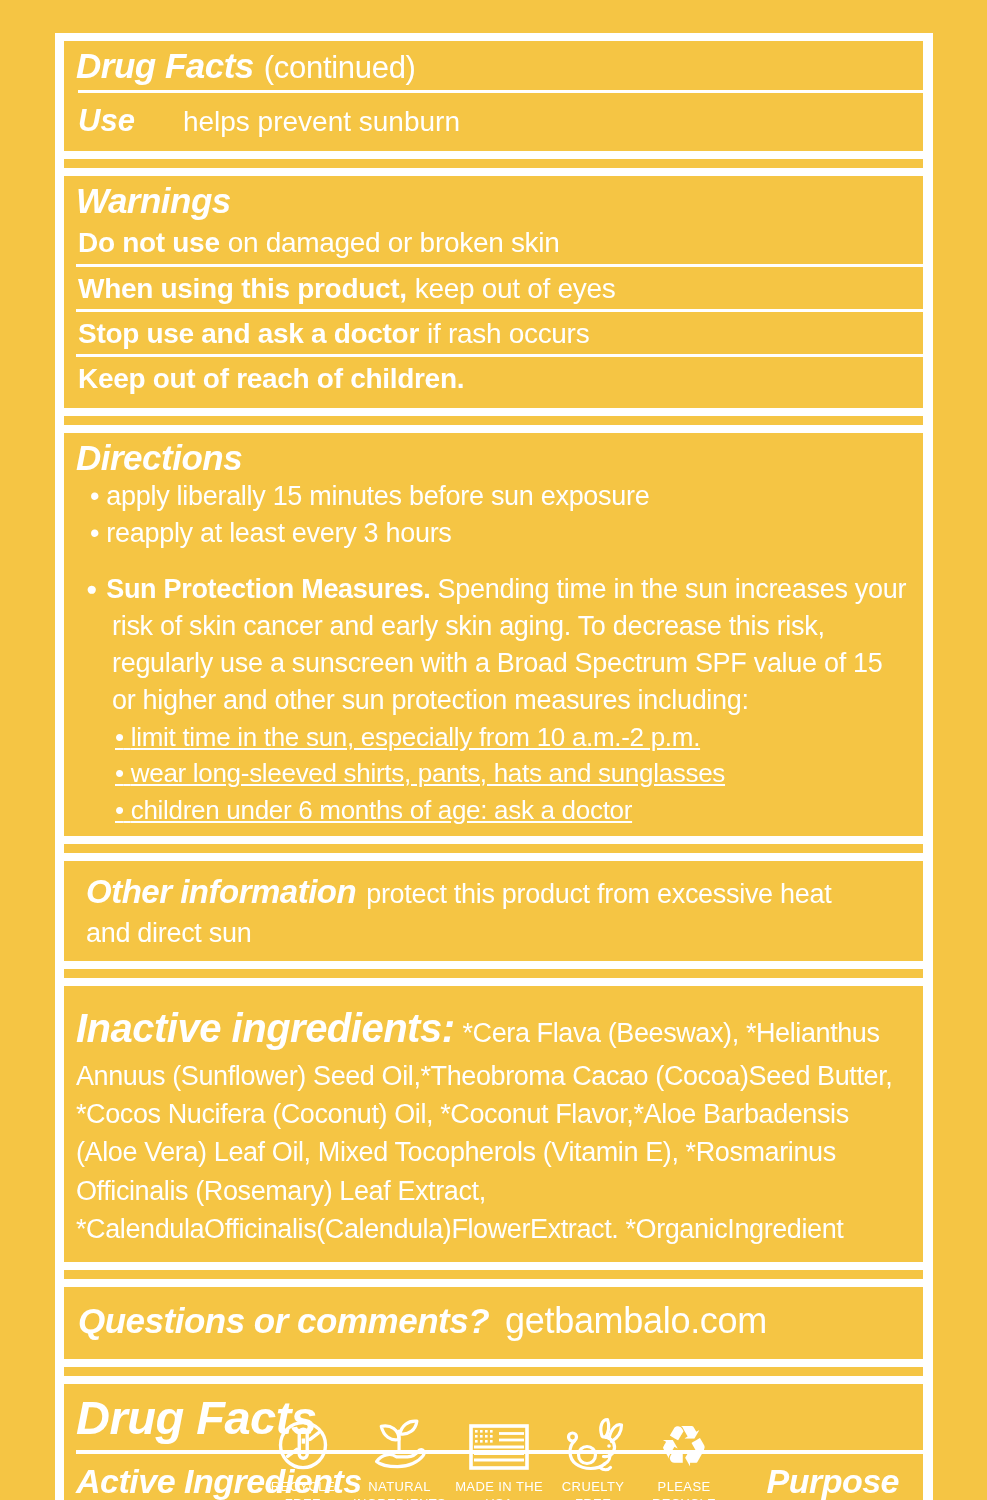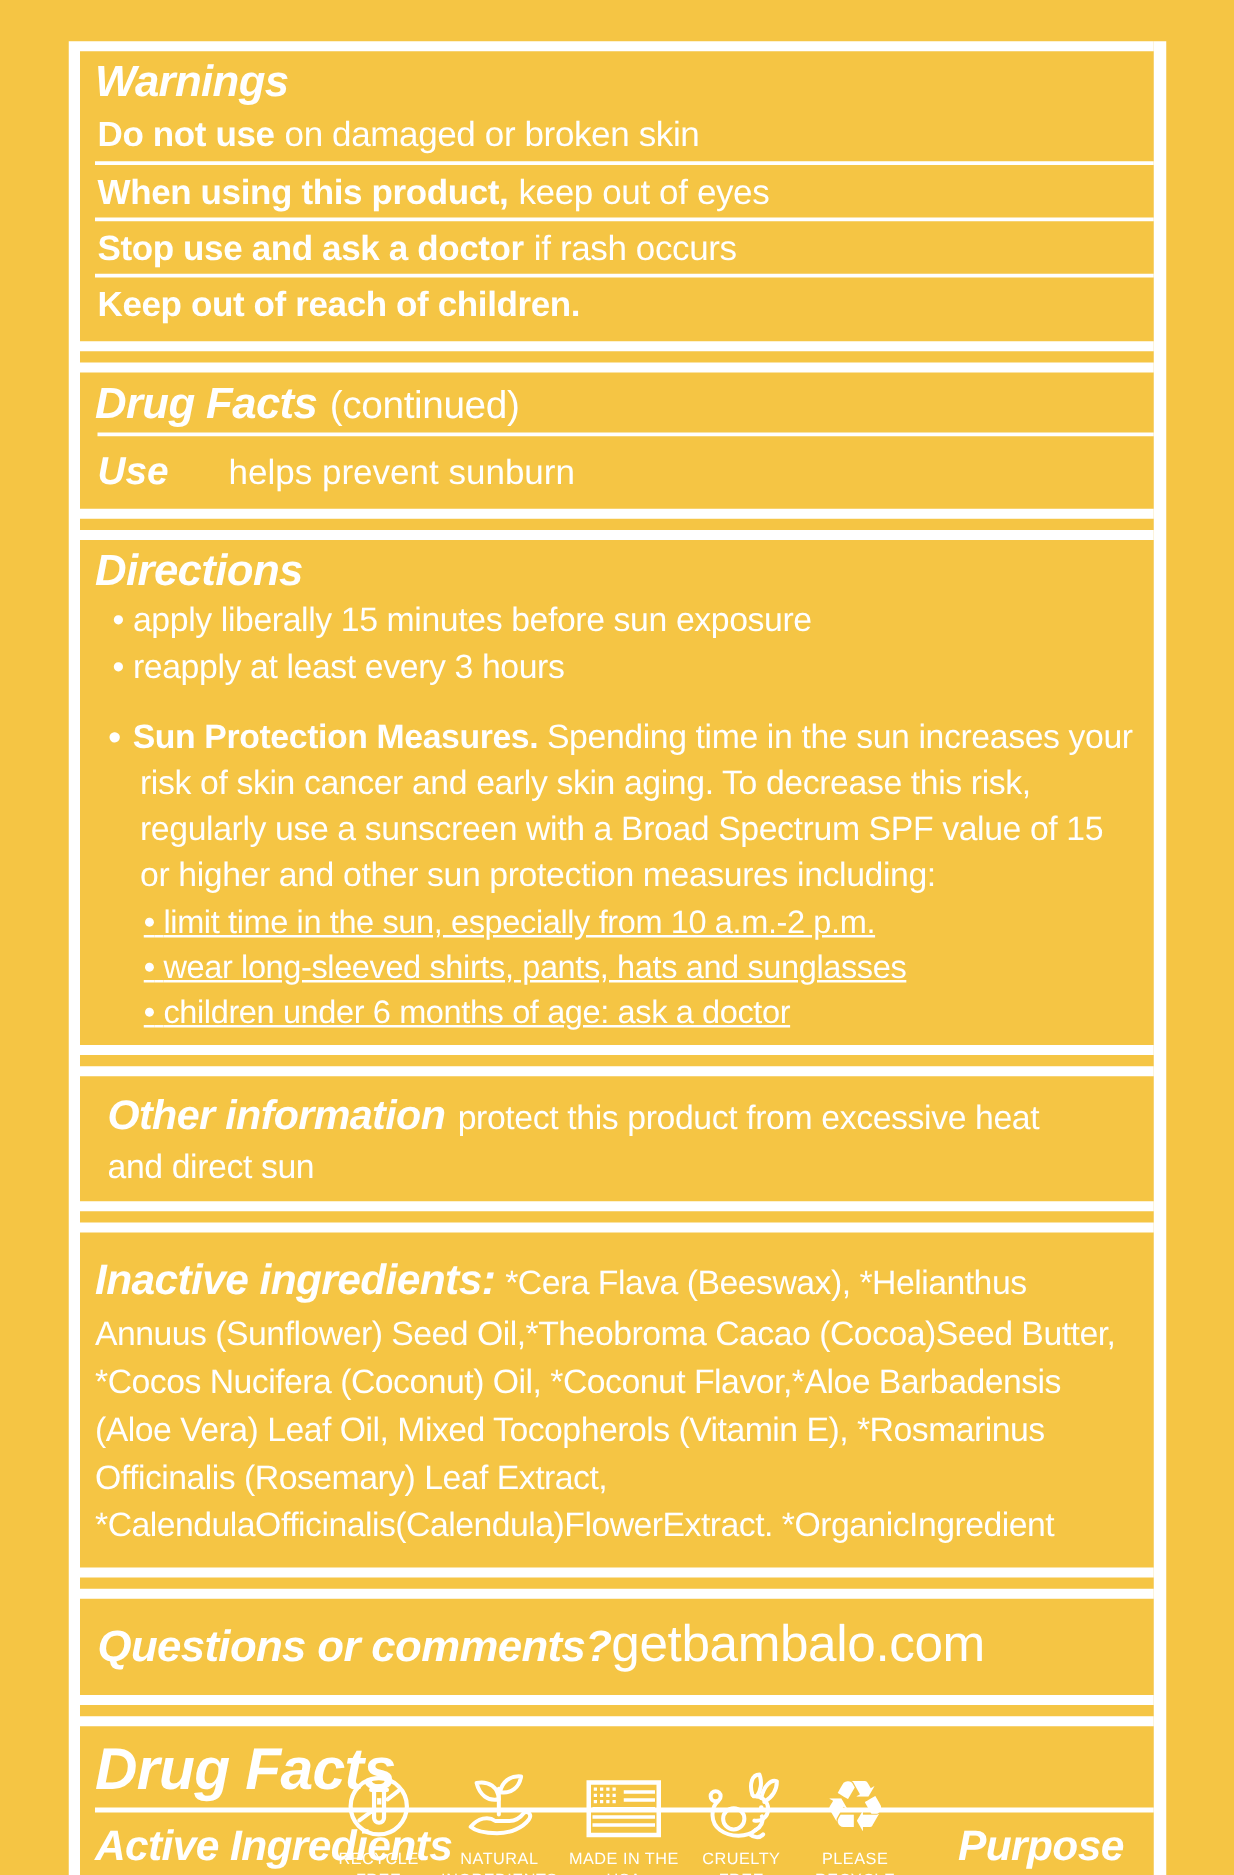--- a/index.html
+++ b/index.html
@@ -39,70 +39,70 @@
   .bullet-line{font-size:27px;line-height:1.37;letter-spacing:-0.3px;padding-left:34px;text-indent:-20px;}
   .spm{font-size:27px;line-height:1.37;letter-spacing:-0.3px;padding-left:36px;text-indent:-26px;margin-top:19px;}
   .spm-bullet{font-size:19px;margin-right:9px;vertical-align:3px;}
   .spm-bold{font-weight:bold;margin-right:7px;}
   .sub-bullet{font-size:26px;line-height:1.4;letter-spacing:-0.3px;padding-left:58px;text-indent:-19px;text-decoration:underline;}
 
   
   .flow-par{font-size:27px;line-height:1.4;letter-spacing:-0.3px;margin-left:10px;}
   .other-title{font-size:33px;margin-right:10px;}
   .inactive-box{padding-top:14px;padding-bottom:14px;}
-  .inactive-title{font-size:34px;margin-right:8px;}
+  .inactive-title{font-size:40px;margin-right:8px;}
   .inactive-par{font-size:27px;line-height:1.42;letter-spacing:-0.4px;}
 
   
   .q-row{padding:9px 0 9px 2px;white-space:nowrap;}
   .q-title{font-size:35px;}
-  .q-site{font-size:41px;letter-spacing:-0.3px;}
+  .q-site{font-size:36px;margin-left:16px;letter-spacing:-0.3px;}
 
   
   .df-title{font-style:italic;font-weight:bold;font-size:47px;letter-spacing:-0.5px;line-height:1.1;padding-top:4px;}
   .ai-row{display:flex;justify-content:space-between;align-items:baseline;font-size:34px;font-style:italic;font-weight:bold;letter-spacing:-0.5px;padding-right:10px;}
 
   
   .badges{position:absolute;left:0;top:1416px;width:987px;display:flex;justify-content:center;align-items:flex-end;gap:9px;}
   .badge{display:flex;flex-direction:column;align-items:center;min-width:82px;}
   .badge svg{display:block;}
   .badge-label{font-size:13px;line-height:1.3;letter-spacing:0.4px;text-align:center;margin-top:3px;font-weight:normal;}
   .recycle-glyph{font-family:"DejaVu Sans",sans-serif;font-size:57px;line-height:60px;height:60px;display:block;}
 </style>
 </head>
 <body>
 
 <div class="stack">
 
   <div class="box">
-    <div class="sec-title">Warnings</div>
-    <div class="warn-row">
-      <span class="warn-bold">Do not use</span><span>on damaged or broken skin</span>
-    </div>
-    <div class="warn-sep"></div>
-    <div class="warn-row">
-      <span class="warn-bold">When using this product,</span><span>keep out of eyes</span>
-    </div>
-    <div class="warn-sep"></div>
-    <div class="warn-row">
-      <span class="warn-bold">Stop use and ask a doctor</span><span>if rash occurs</span>
-    </div>
-    <div class="warn-sep"></div>
-    <div class="warn-row">
-      <span class="warn-bold">Keep out of reach of children.</span><span></span>
-    </div>
-  </div>
-
-  <div class="box">
     <div class="sec-title">
       <span>Drug Facts</span><span class="df-cont-suffix">(continued)</span>
     </div>
     <div class="rule"></div>
     <div class="use-row">
       <span class="use-label">Use</span><span>helps prevent sunburn</span>
+    </div>
+  </div>
+
+  <div class="box">
+    <div class="sec-title">Warnings</div>
+    <div class="warn-row">
+      <span class="warn-bold">Do not use</span><span>on damaged or broken skin</span>
+    </div>
+    <div class="warn-sep"></div>
+    <div class="warn-row">
+      <span class="warn-bold">When using this product,</span><span>keep out of eyes</span>
+    </div>
+    <div class="warn-sep"></div>
+    <div class="warn-row">
+      <span class="warn-bold">Stop use and ask a doctor</span><span>if rash occurs</span>
+    </div>
+    <div class="warn-sep"></div>
+    <div class="warn-row">
+      <span class="warn-bold">Keep out of reach of children.</span><span></span>
     </div>
   </div>
 
   <div class="box">
     <div class="sec-title">Directions</div>
     <div class="bullet-line">
       <span>•</span>&nbsp;<span>apply liberally 15 minutes before sun exposure</span>
     </div>
     <div class="bullet-line">
       <span>•</span>&nbsp;<span>reapply at least every 3 hours</span>

